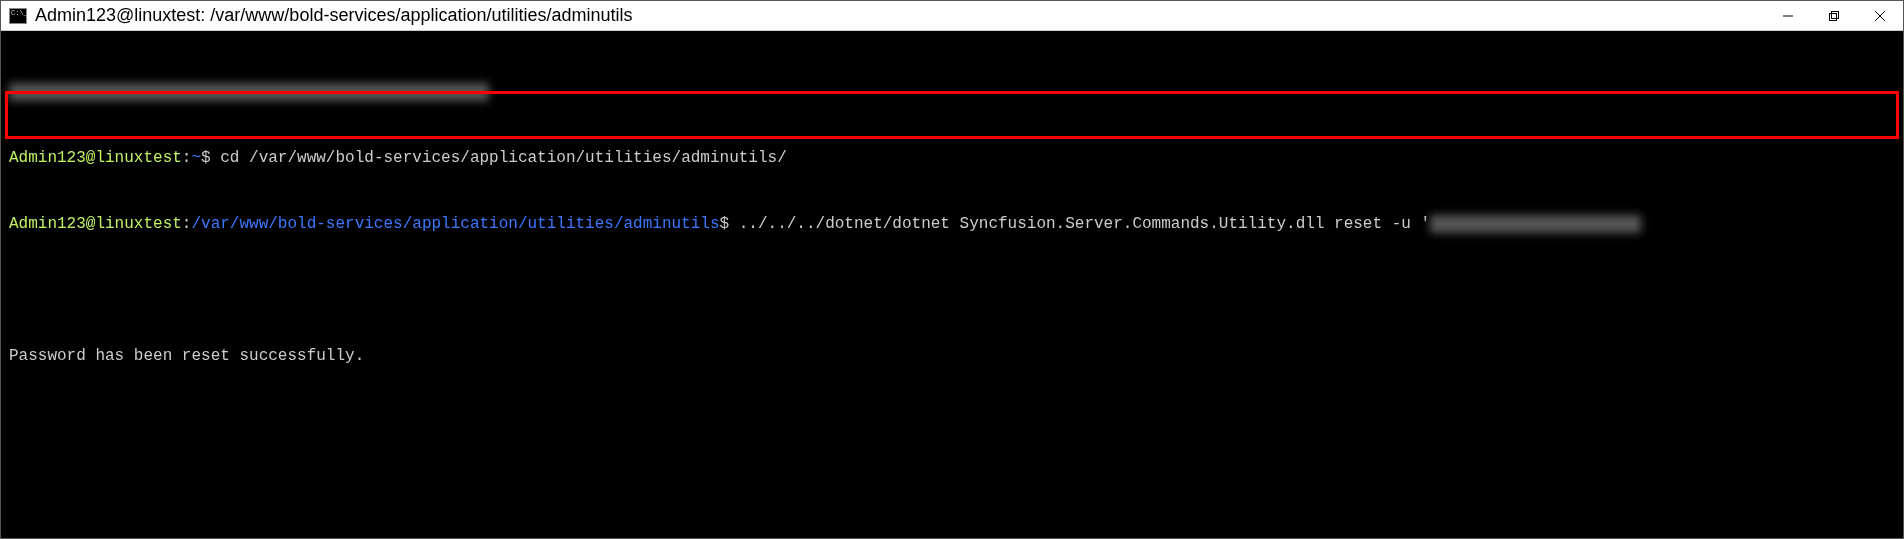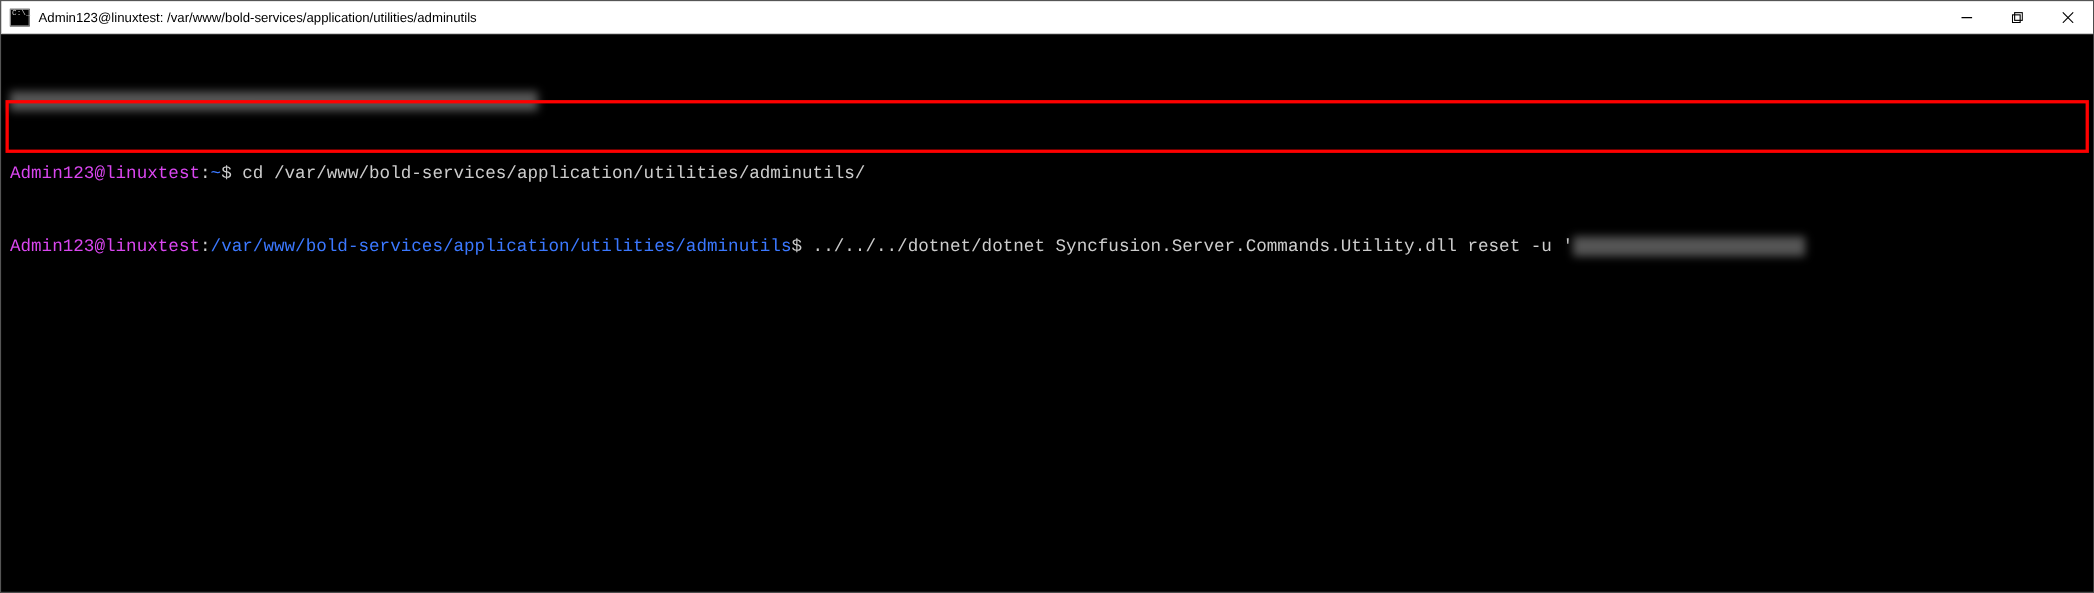--- a/index.html
+++ b/index.html
@@ -37,21 +37,21 @@
       color: #ccc;
       font-size: 7px;
       position: absolute;
       top: 1px;
       left: 1px;
       line-height: 7px;
     }
     .titlebar-title {
       color: #000;
       font-family: 'Segoe UI', Tahoma, sans-serif;
-      font-size: 12px;
+      font-size: 18px;
       flex: 1;
     }
     .titlebar-buttons {
       display: flex;
       height: 100%;
     }
     .titlebar-btn {
       width: 46px;
       height: 100%;
       display: flex;
@@ -60,21 +60,21 @@
       color: #000;
       font-family: 'Segoe UI', sans-serif;
     }
     .terminal {
       padding: 6px 8px;
       line-height: 22px;
       position: relative;
       white-space: pre-wrap;
       word-break: break-all;
     }
-    .green { color: #d946ef; }
+    .green { color: #bef264; }
     .blue { color: #3b78ff; }
     .white { color: #cccccc; }
     .censored {
       background: #555;
       color: transparent;
       filter: blur(4px);
       border-radius: 1px;
     }
     .redbox {
       border: 3px solid #ff0000;
@@ -114,16 +114,17 @@
         </svg>
     </div>
   </div>
 </div>
 
 <div class="terminal">
   <span class="line"><span class="white censored">████████████████████ █████████████████████████████</span></span>
   <span class="line"><span class="green">Admin123@linuxtest</span><span class="white">:</span><span class="blue">~</span><span class="white">$ </span><span class="white">cd /var/www/bold-services/application/utilities/adminutils/</span></span>
   <span class="line"><span class="green">Admin123@linuxtest</span><span class="white">:</span><span class="blue">/var/www/bold-services/application/utilities/adminutils</span><span class="white">$ </span><span class="white">../../../dotnet/dotnet Syncfusion.Server.Commands.Utility.dll reset -u '</span><span class="white censored">██████████████████████</span></span>
   <span class="line"><span class="white"> </span></span>
+  <span class="line"><span class="white">Password has been reset successfully.</span></span>
   <span class="line"><span class="white"> </span></span>
   
   <div class="redbox"></div>
 </div>
 
 </body></html>

